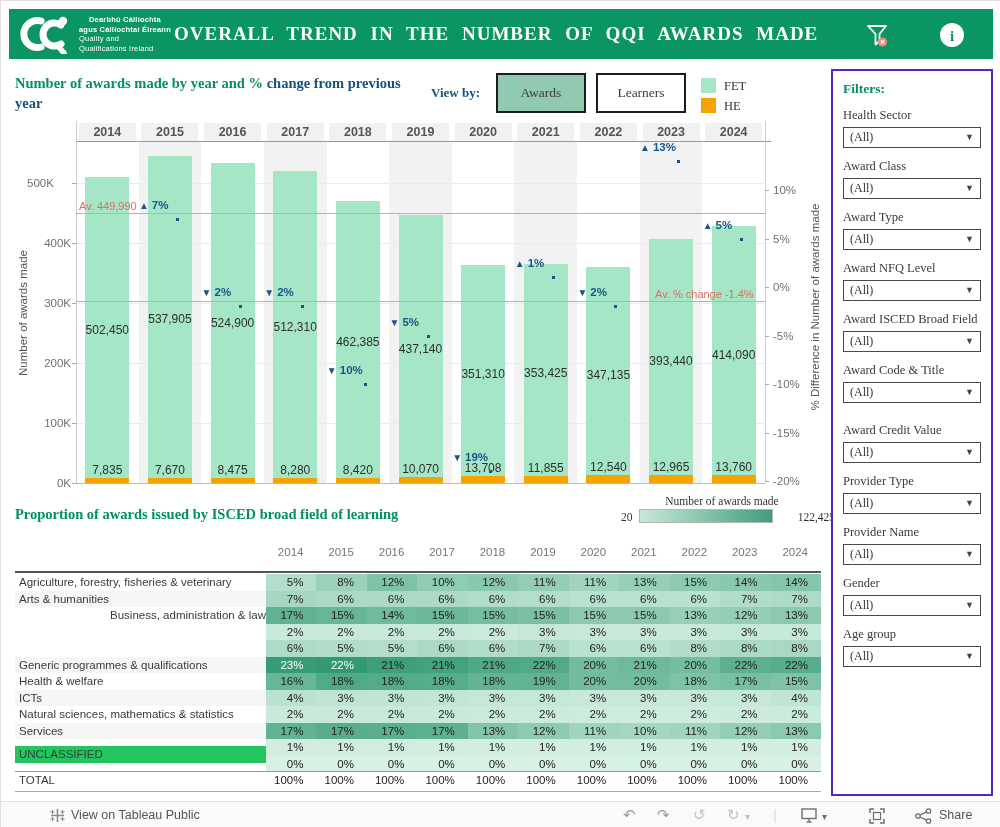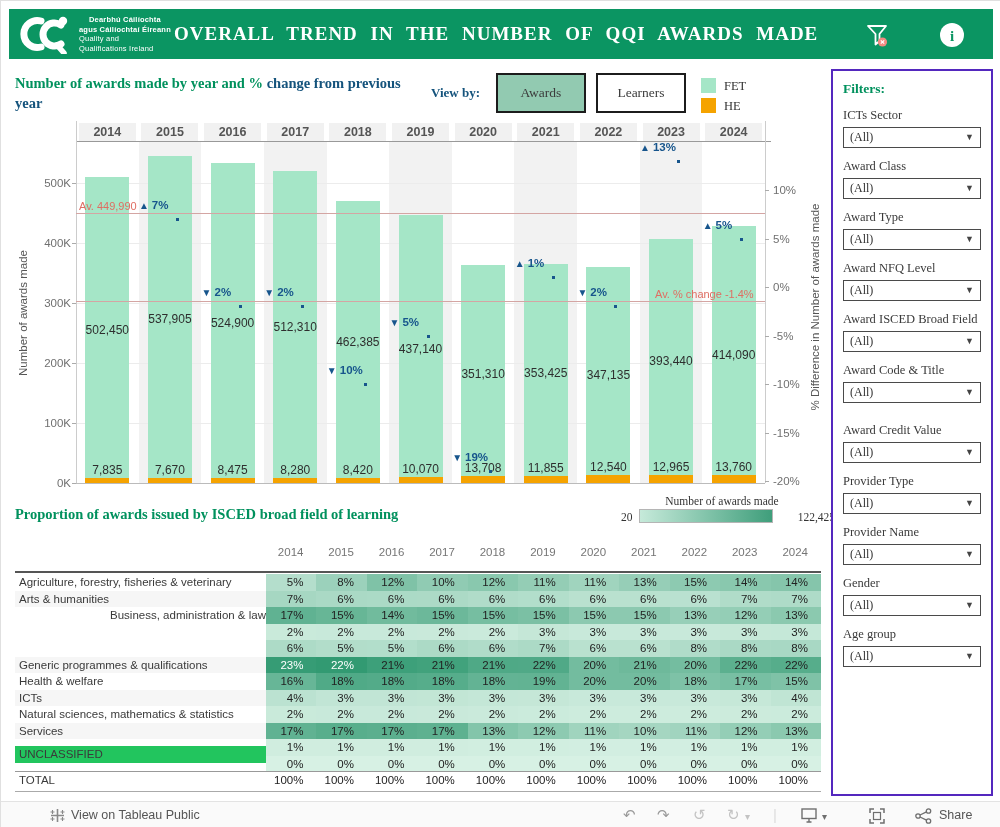--- a/index.html
+++ b/index.html
@@ -154,21 +154,21 @@
       <div class="abs tick-lab" style="left: 18px; width: 44px; top: 356px; text-align: right;">0K</div>
       <div class="abs" style="left: 63px; width: 4px; height: 1px; top: 362px; background: rgb(170, 170, 170);"></div>
       <div class="abs tick-lab" style="left: 18px; width: 44px; top: 296px; text-align: right;">100K</div>
       <div class="abs" style="left: 63px; width: 4px; height: 1px; top: 302px; background: rgb(170, 170, 170);"></div>
       <div class="abs tick-lab" style="left: 18px; width: 44px; top: 236px; text-align: right;">200K</div>
       <div class="abs" style="left: 63px; width: 4px; height: 1px; top: 242px; background: rgb(170, 170, 170);"></div>
       <div class="abs tick-lab" style="left: 18px; width: 44px; top: 176px; text-align: right;">300K</div>
       <div class="abs" style="left: 63px; width: 4px; height: 1px; top: 182px; background: rgb(170, 170, 170);"></div>
       <div class="abs tick-lab" style="left: 18px; width: 44px; top: 116px; text-align: right;">400K</div>
       <div class="abs" style="left: 63px; width: 4px; height: 1px; top: 122px; background: rgb(170, 170, 170);"></div>
-      <div class="abs tick-lab" style="left: 18px; width: 44px; top: 56px; text-align: right;">500K</div>
+      <div class="abs tick-lab" style="left: 18px; width: 44px; top: 56px; text-align: left;">500K</div>
       <div class="abs" style="left: 63px; width: 4px; height: 1px; top: 62px; background: rgb(170, 170, 170);"></div>
       <div class="abs tick-lab" style="left: 764px; top: 63px;">10%</div>
       <div class="abs" style="left: 756px; width: 4px; height: 1px; top: 69px; background: rgb(170, 170, 170);"></div>
       <div class="abs tick-lab" style="left: 764px; top: 111.5px;">5%</div>
       <div class="abs" style="left: 756px; width: 4px; height: 1px; top: 117.5px; background: rgb(170, 170, 170);"></div>
       <div class="abs tick-lab" style="left: 764px; top: 160px;">0%</div>
       <div class="abs" style="left: 756px; width: 4px; height: 1px; top: 166px; background: rgb(170, 170, 170);"></div>
       <div class="abs tick-lab" style="left: 764px; top: 208.5px;">-5%</div>
       <div class="abs" style="left: 756px; width: 4px; height: 1px; top: 214.5px; background: rgb(170, 170, 170);"></div>
       <div class="abs tick-lab" style="left: 764px; top: 257px;">-10%</div>
@@ -423,21 +423,21 @@
       <div class="abs cell" style="left: 654.636px; top: 234px; width: 50.4545px; height: 16.5px; color: rgb(34, 34, 34);">100%</div>
       <div class="abs cell" style="left: 705.091px; top: 234px; width: 50.4545px; height: 16.5px; color: rgb(34, 34, 34);">100%</div>
       <div class="abs cell" style="left: 755.545px; top: 234px; width: 50.4545px; height: 16.5px; color: rgb(34, 34, 34);">100%</div>
       <div class="abs" style="left: 0px; top: 252.5px; width: 806px; height: 1px; background: rgb(170, 170, 170);"></div>
     </div>
 
   <div id="filters">
     <h3>Filters:</h3>
     <div id="filter-list">
         <div class="f-item">
-          <div class="f-lab">ICTs Sector</div>
+          <div class="f-lab">Health Sector</div>
           <div class="f-dd">
             <div class="v">(All)</div>
             <div class="c">▼</div>
           </div>
         </div>
         <div class="f-item">
           <div class="f-lab">Award Class</div>
           <div class="f-dd">
             <div class="v">(All)</div>
             <div class="c">▼</div>

